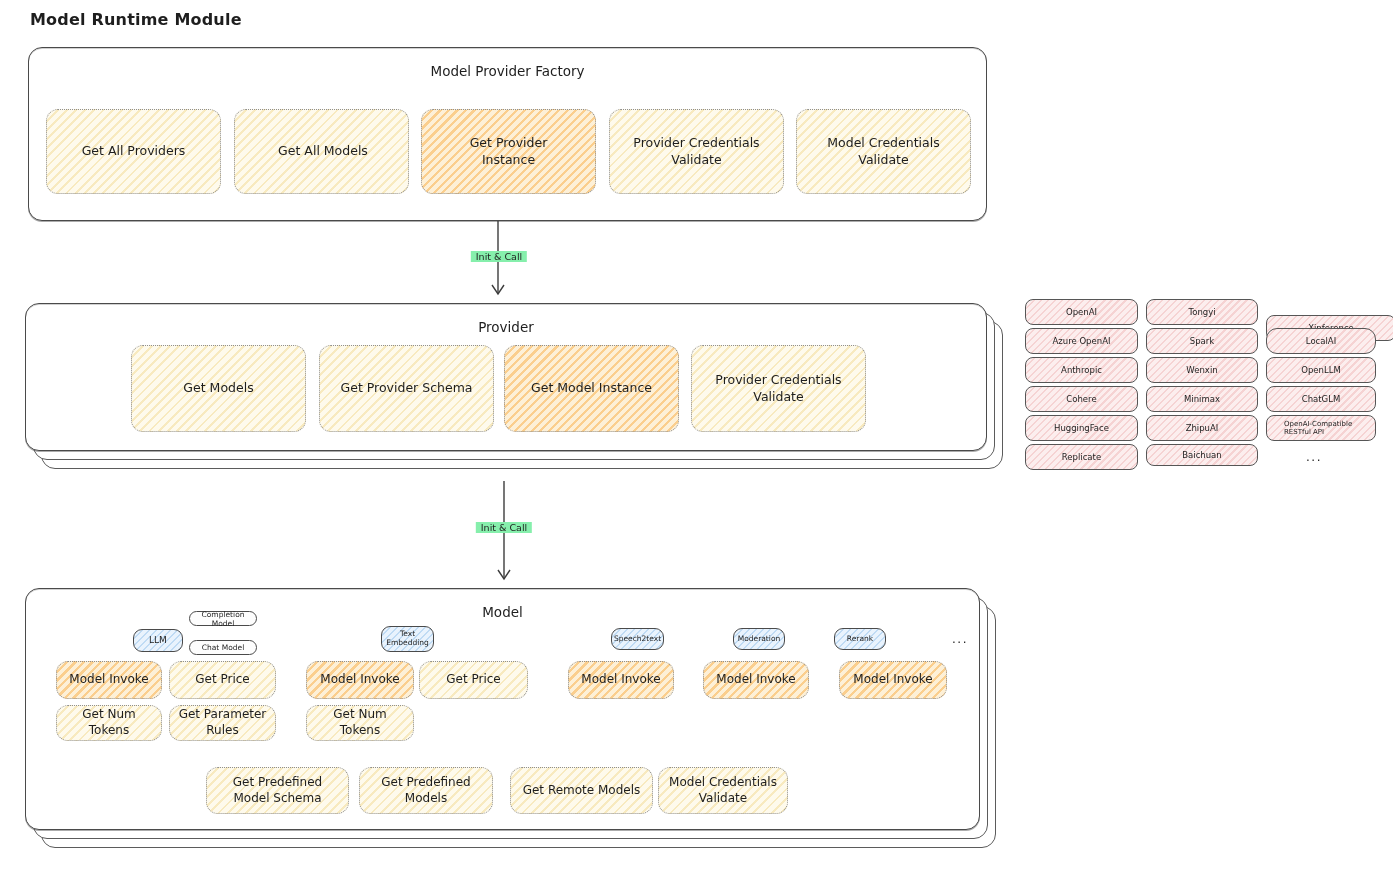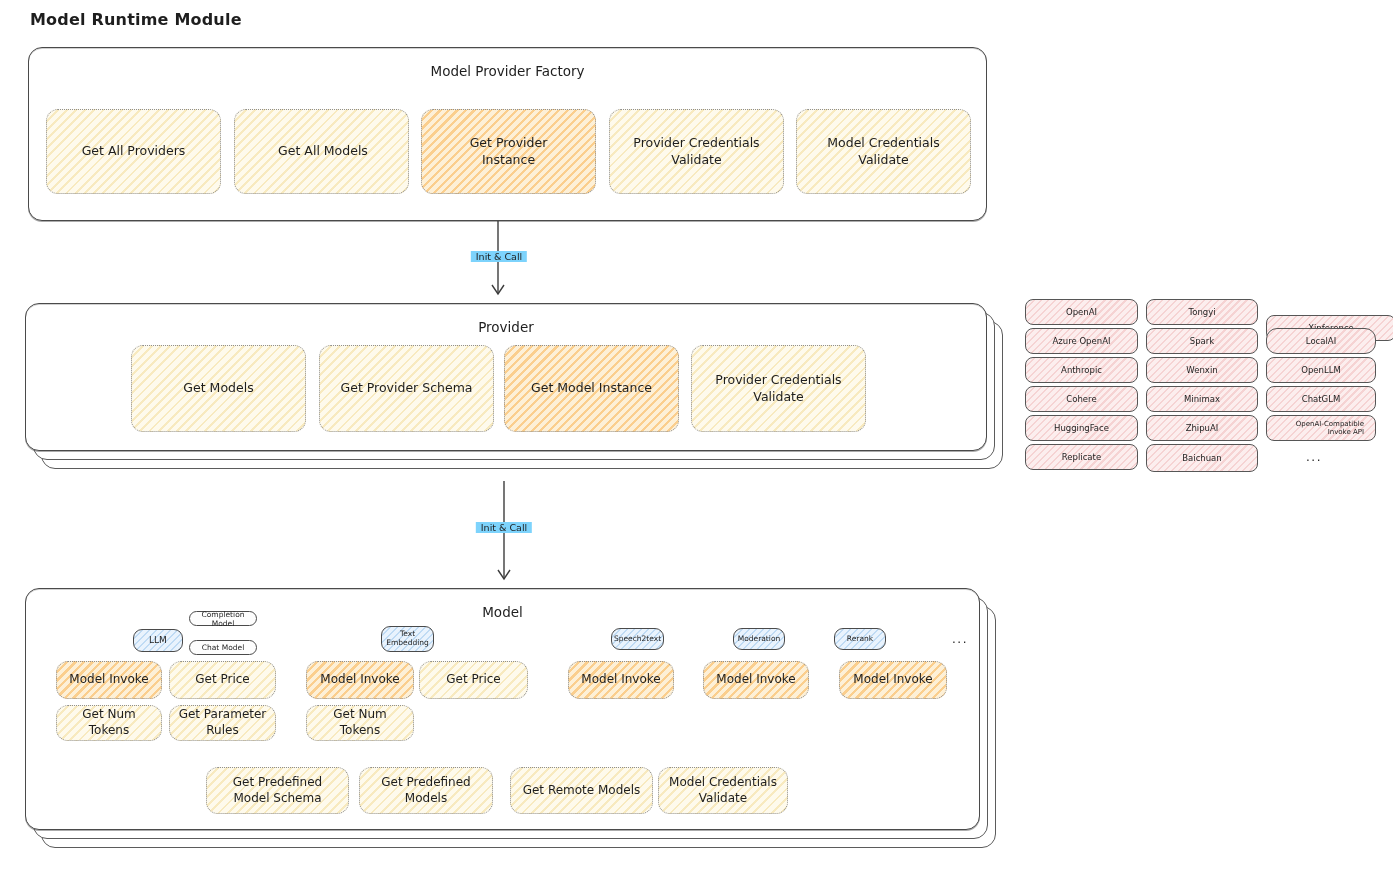--- a/index.html
+++ b/index.html
@@ -23,29 +23,29 @@
 
   .tab{position:absolute;display:flex;align-items:center;justify-content:center;text-align:center;
        font-size:9px;line-height:1.15;border:1.4px solid #4a4a4a;border-radius:9px;box-sizing:border-box;
        background-color:#e9f3fd;padding:1px 3px;
        background-image:repeating-linear-gradient(135deg, rgba(150,195,235,.5) 0px, rgba(150,195,235,.5) 1.6px, transparent 1.6px, transparent 5px);}
   .tab.xs{font-size:7.5px;}
 
   .tag{position:absolute;display:flex;align-items:center;justify-content:center;text-align:center;
        font-size:7.5px;border:1.2px solid #4a4a4a;border-radius:8px;background:#fdfdfd;box-sizing:border-box;}
 
-  .pill{position:absolute;display:flex;align-items:center;justify-content:center;text-align:right;
-        font-size:8.5px;border:1.4px solid #565656;border-radius:8px;box-sizing:border-box;padding:1px 11px;
+  .pill{position:absolute;display:flex;align-items:center;justify-content:center;text-align:left;
+        font-size:8.5px;border:1.4px solid #565656;border-radius:8px;box-sizing:border-box;padding:1px 17px;
         background-color:#fceeee;
         background-image:repeating-linear-gradient(135deg, rgba(238,178,178,.45) 0px, rgba(238,178,178,.45) 1.6px, transparent 1.6px, transparent 5px);}
   .pill.xs{font-size:7px;}
 
   .dots{position:absolute;font-size:12px;letter-spacing:1.5px;}
   .arrow{position:absolute;}
-  .arrow-label{position:absolute;transform:translateX(-50%);background:#7dd3fc;padding:0 5px;font-size:9.5px;white-space:nowrap;}
+  .arrow-label{position:absolute;transform:translateX(-50%);background:#86efac;padding:0 5px;font-size:9.5px;white-space:nowrap;}
 </style>
 </head>
 <body>
 
 <div class="canvas">
 
   <div class="page-title">Model Runtime Module</div>
 
   <div class="box" style="left:28px;top:47px;width:957px;height:172px;">
     <div class="box-title">Model Provider Factory</div>
@@ -77,27 +77,27 @@
   <div class="pill" style="left:1025px;top:357px;width:113px;height:26px;">Anthropic</div>
   <div class="pill" style="left:1025px;top:386px;width:113px;height:26px;">Cohere</div>
   <div class="pill" style="left:1025px;top:415px;width:113px;height:26px;">HuggingFace</div>
   <div class="pill" style="left:1025px;top:444px;width:113px;height:26px;">Replicate</div>
 
   <div class="pill" style="left:1146px;top:299px;width:112px;height:26px;">Tongyi</div>
   <div class="pill" style="left:1146px;top:328px;width:112px;height:26px;">Spark</div>
   <div class="pill" style="left:1146px;top:357px;width:112px;height:26px;">Wenxin</div>
   <div class="pill" style="left:1146px;top:386px;width:112px;height:26px;">Minimax</div>
   <div class="pill" style="left:1146px;top:415px;width:112px;height:26px;">ZhipuAI</div>
-  <div class="pill" style="left:1146px;top:444px;width:112px;height:28px;">Baichuan</div>
+  <div class="pill" style="left:1146px;top:444px;width:112px;height:22px;">Baichuan</div>
 
   <div class="pill" style="left:1266px;top:299px;width:130px;height:26px;margin-top:16px;">Xinference</div>
   <div class="pill" style="left:1266px;top:328px;width:110px;height:26px;border-radius:11px;">LocalAI</div>
   <div class="pill" style="left:1266px;top:357px;width:110px;height:26px;">OpenLLM</div>
   <div class="pill" style="left:1266px;top:386px;width:110px;height:26px;">ChatGLM</div>
-  <div class="pill xs" style="left:1266px;top:415px;width:110px;height:26px;">OpenAI-Compatible Invoke API</div>
+  <div class="pill xs" style="left:1266px;top:415px;width:110px;height:26px;">OpenAI-Compatible RESTful API</div>
   <div class="dots" style="left:1306px;top:450px;">...</div>
 
   <svg class="arrow" style="left:495px;top:481px;" width="18" height="103">
     <line x1="9" y1="0" x2="9" y2="98" stroke="#3d3d3d" stroke-width="1.4"></line>
     <polyline points="3,89 9,98 15,89" fill="none" stroke="#3d3d3d" stroke-width="1.4"></polyline>
   </svg>
   <div class="arrow-label" style="left:504px;top:522px;">Init &amp; Call</div>
 
   <div class="stack" style="left:41px;top:606px;width:953px;height:240px;"></div>
   <div class="stack" style="left:33px;top:597px;width:953px;height:240px;"></div>

